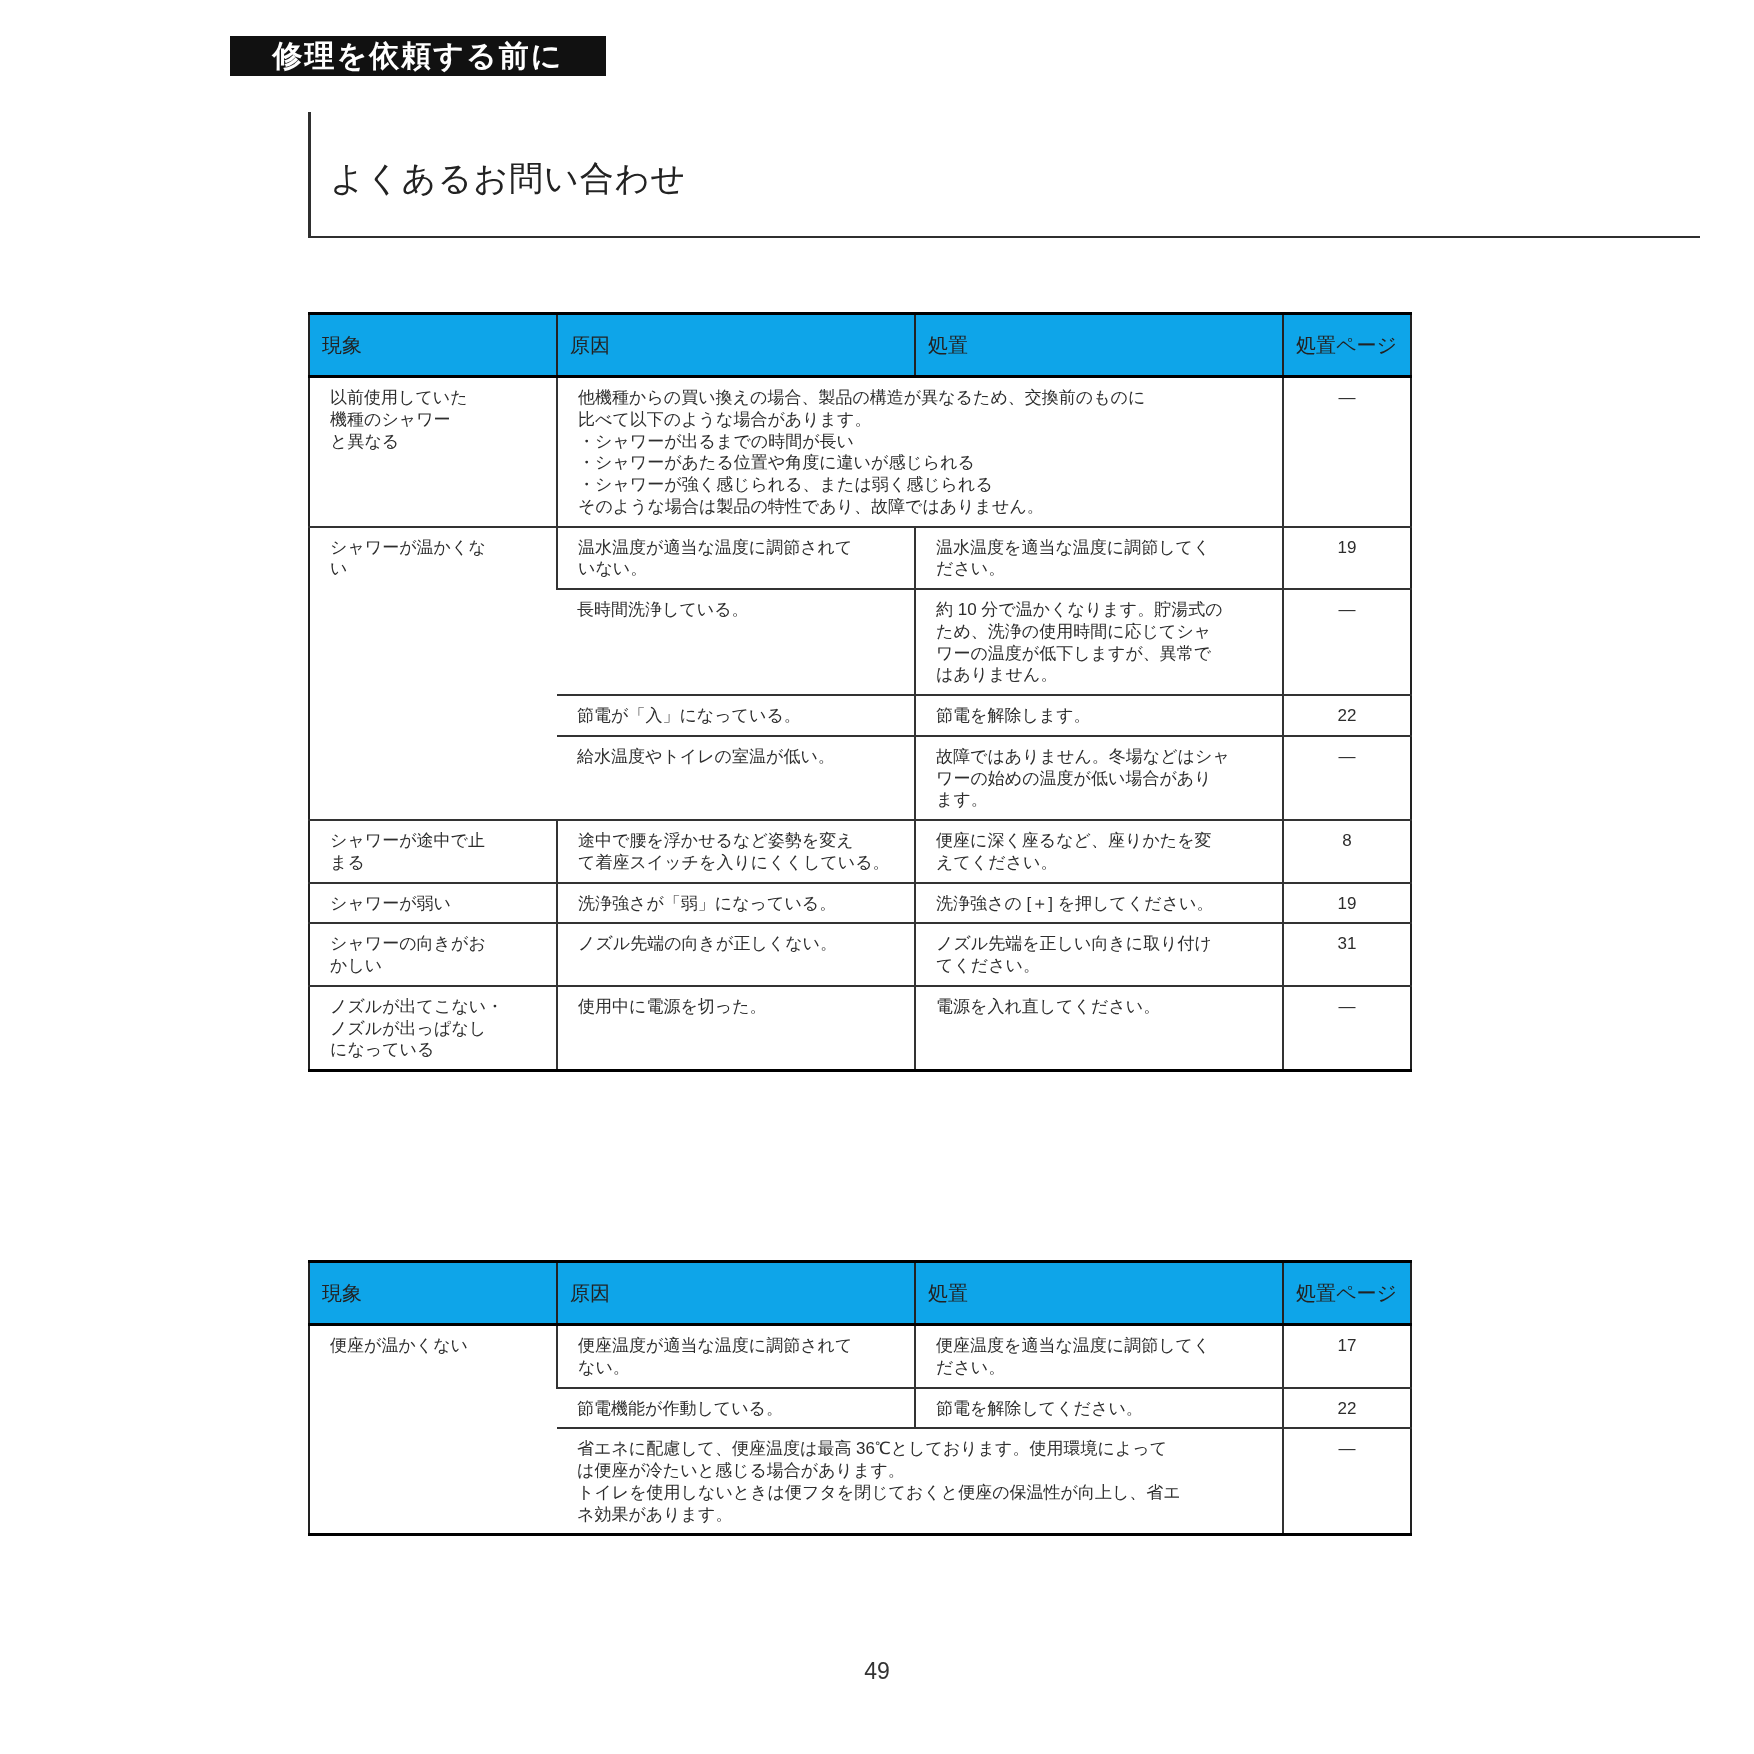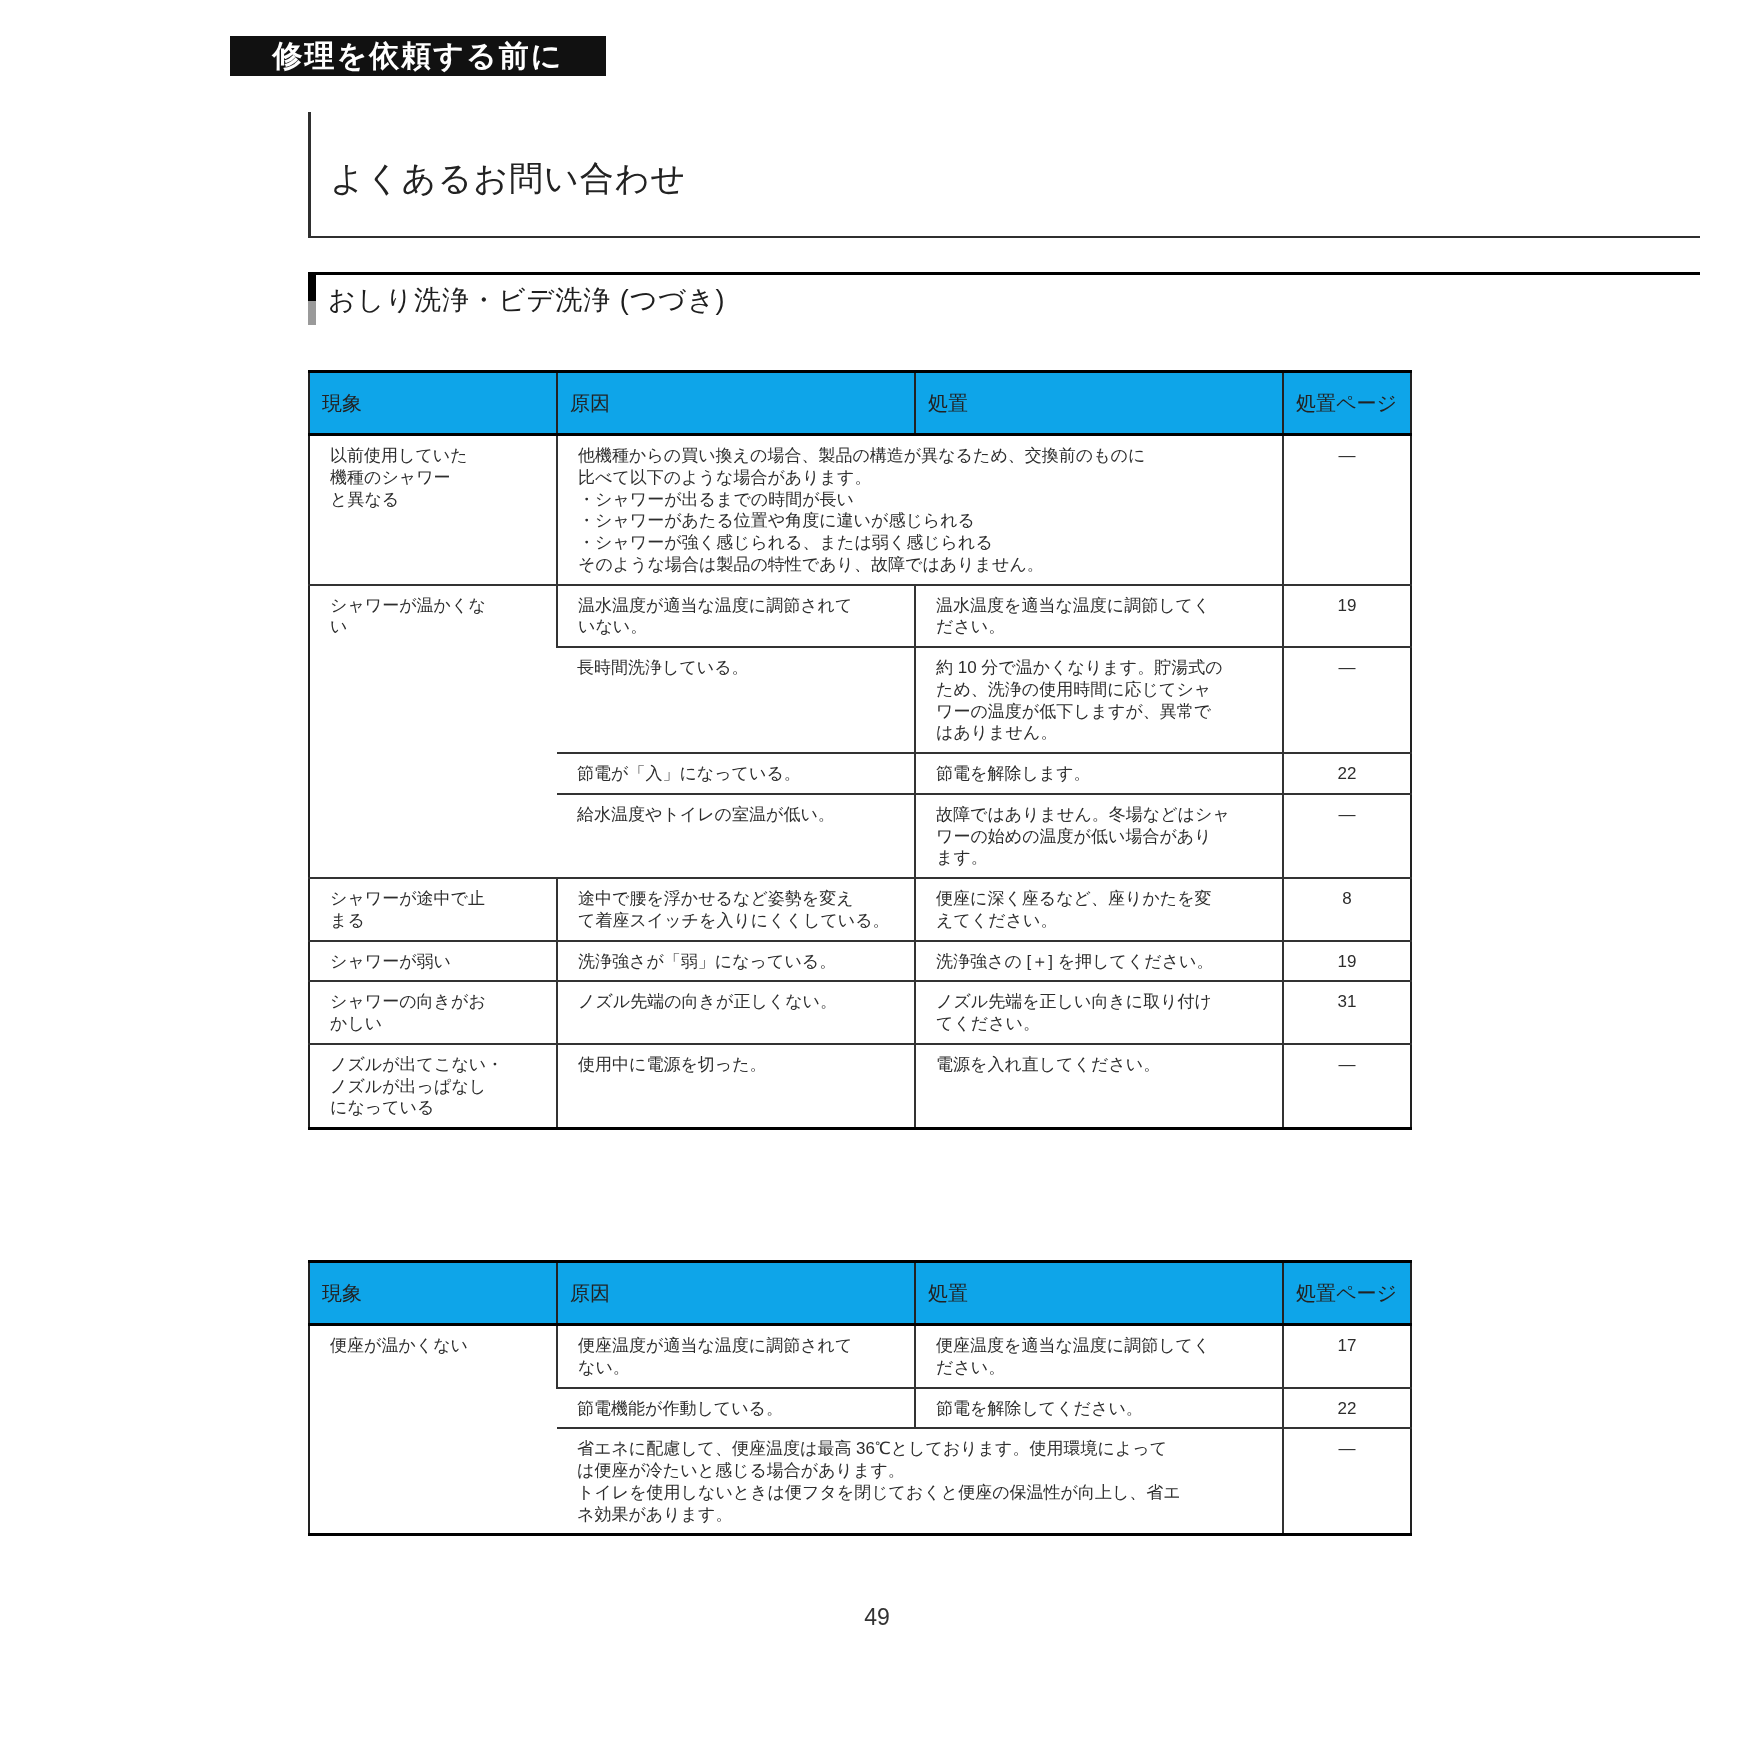--- a/index.html
+++ b/index.html
@@ -46,152 +46,147 @@
     font-size:17px;line-height:1.28;color:#2d2d2d;vertical-align:top;
     padding:9px 12px 8px 20px;white-space:pre-line;
     border-top:2px solid #333;border-left:2px solid #333;
     word-break:break-all;
   }
   table.faq td:first-child{border-left:none;}
   table.faq tbody tr:first-child td{border-top:none;}
   table.faq td.page{ text-align:center;padding-left:4px;padding-right:4px;white-space:normal;}
   
   .page-number{
-    position:absolute;left:0;top:1604px;width:1754px;text-align:center;
+    position:absolute;left:0;top:1658px;width:1754px;text-align:center;
     font-size:23px;color:#333;
   }
 </style>
 </head>
 <body>
 
 <div class="banner">
   <span>修理を依頼する前に</span>
 </div>
 
 <div class="title-vbar"></div>
 <h1 class="page-title" style="margin:0;font-weight:normal;">よくあるお問い合わせ</h1>
 <div class="title-rule"></div>
 
 <div class="sections">
-  <div class="section">
-    <div class="section-heading">
-      <div class="bar-black"></div>
-      <div class="bar-grey"></div>
-      <span class="section-heading-text">おしり洗浄・ビデ洗浄 (つづき)</span>
-    </div>
-    <table class="faq">
-      <colgroup>
-        <col style="width:248px">
-          <col style="width:358px">
-          <col style="width:368px">
-          <col style="width:128px">
-      </colgroup>
-      <thead>
-        <tr>
-            <th>現象</th>
-            <th>原因</th>
-            <th>処置</th>
-            <th>処置ページ</th>
-          </tr>
-      </thead>
-      <tbody>
-          <tr>
-            <td rowspan="1">以前使用していた
-機種のシャワー
-と異なる</td>
-            <td colspan="2">他機種からの買い換えの場合、製品の構造が異なるため、交換前のものに
-比べて以下のような場合があります。
-・シャワーが出るまでの時間が長い
-・シャワーがあたる位置や角度に違いが感じられる
-・シャワーが強く感じられる、または弱く感じられる
-そのような場合は製品の特性であり、故障ではありません。</td>
-            <td class="page">—</td>
-          </tr>
-          <tr>
-            <td rowspan="4">シャワーが温かくな
-い</td>
-            <td>温水温度が適当な温度に調節されて
-いない。</td>
-            <td>温水温度を適当な温度に調節してく
-ださい。</td>
-            <td class="page">19</td>
-          </tr>
-          <tr>
-            <td>長時間洗浄している。</td>
-            <td>約 10 分で温かくなります。貯湯式の
-ため、洗浄の使用時間に応じてシャ
-ワーの温度が低下しますが、異常で
-はありません。</td>
-            <td class="page">—</td>
-          </tr>
-          <tr>
-            <td>節電が「入」になっている。</td>
-            <td>節電を解除します。</td>
-            <td class="page">22</td>
-          </tr>
-          <tr>
-            <td>給水温度やトイレの室温が低い。</td>
-            <td>故障ではありません。冬場などはシャ
-ワーの始めの温度が低い場合があり
-ます。</td>
-            <td class="page">—</td>
-          </tr>
-          <tr>
-            <td rowspan="1">シャワーが途中で止
-まる</td>
-            <td>途中で腰を浮かせるなど姿勢を変え
-て着座スイッチを入りにくくしている。</td>
-            <td>便座に深く座るなど、座りかたを変
-えてください。</td>
-            <td class="page">8</td>
-          </tr>
-          <tr>
-            <td rowspan="1">シャワーが弱い</td>
-            <td>洗浄強さが「弱」になっている。</td>
-            <td>洗浄強さの [＋] を押してください。</td>
-            <td class="page">19</td>
-          </tr>
-          <tr>
-            <td rowspan="1">シャワーの向きがお
-かしい</td>
-            <td>ノズル先端の向きが正しくない。</td>
-            <td>ノズル先端を正しい向きに取り付け
-てください。</td>
-            <td class="page">31</td>
-          </tr>
-          <tr>
-            <td rowspan="1">ノズルが出てこない・
-ノズルが出っぱなし
-になっている</td>
-            <td>使用中に電源を切った。</td>
-            <td>電源を入れ直してください。</td>
-            <td class="page">—</td>
-          </tr>
-        </tbody>
-    </table>
-  </div>
-
   <div class="section">
     <table class="faq">
       <colgroup>
         <col style="width:248px">
           <col style="width:358px">
           <col style="width:368px">
           <col style="width:128px">
       </colgroup>
       <thead>
         <tr>
             <th>現象</th>
             <th>原因</th>
             <th>処置</th>
             <th>処置ページ</th>
           </tr>
       </thead>
       <tbody>
           <tr>
+            <td rowspan="1">以前使用していた
+機種のシャワー
+と異なる</td>
+            <td colspan="2">他機種からの買い換えの場合、製品の構造が異なるため、交換前のものに
+比べて以下のような場合があります。
+・シャワーが出るまでの時間が長い
+・シャワーがあたる位置や角度に違いが感じられる
+・シャワーが強く感じられる、または弱く感じられる
+そのような場合は製品の特性であり、故障ではありません。</td>
+            <td class="page">—</td>
+          </tr>
+          <tr>
+            <td rowspan="4">シャワーが温かくな
+い</td>
+            <td>温水温度が適当な温度に調節されて
+いない。</td>
+            <td>温水温度を適当な温度に調節してく
+ださい。</td>
+            <td class="page">19</td>
+          </tr>
+          <tr>
+            <td>長時間洗浄している。</td>
+            <td>約 10 分で温かくなります。貯湯式の
+ため、洗浄の使用時間に応じてシャ
+ワーの温度が低下しますが、異常で
+はありません。</td>
+            <td class="page">—</td>
+          </tr>
+          <tr>
+            <td>節電が「入」になっている。</td>
+            <td>節電を解除します。</td>
+            <td class="page">22</td>
+          </tr>
+          <tr>
+            <td>給水温度やトイレの室温が低い。</td>
+            <td>故障ではありません。冬場などはシャ
+ワーの始めの温度が低い場合があり
+ます。</td>
+            <td class="page">—</td>
+          </tr>
+          <tr>
+            <td rowspan="1">シャワーが途中で止
+まる</td>
+            <td>途中で腰を浮かせるなど姿勢を変え
+て着座スイッチを入りにくくしている。</td>
+            <td>便座に深く座るなど、座りかたを変
+えてください。</td>
+            <td class="page">8</td>
+          </tr>
+          <tr>
+            <td rowspan="1">シャワーが弱い</td>
+            <td>洗浄強さが「弱」になっている。</td>
+            <td>洗浄強さの [＋] を押してください。</td>
+            <td class="page">19</td>
+          </tr>
+          <tr>
+            <td rowspan="1">シャワーの向きがお
+かしい</td>
+            <td>ノズル先端の向きが正しくない。</td>
+            <td>ノズル先端を正しい向きに取り付け
+てください。</td>
+            <td class="page">31</td>
+          </tr>
+          <tr>
+            <td rowspan="1">ノズルが出てこない・
+ノズルが出っぱなし
+になっている</td>
+            <td>使用中に電源を切った。</td>
+            <td>電源を入れ直してください。</td>
+            <td class="page">—</td>
+          </tr>
+        </tbody>
+    </table>
+  </div>
+
+  <div class="section">
+    <table class="faq">
+      <colgroup>
+        <col style="width:248px">
+          <col style="width:358px">
+          <col style="width:368px">
+          <col style="width:128px">
+      </colgroup>
+      <thead>
+        <tr>
+            <th>現象</th>
+            <th>原因</th>
+            <th>処置</th>
+            <th>処置ページ</th>
+          </tr>
+      </thead>
+      <tbody>
+          <tr>
             <td rowspan="3">便座が温かくない</td>
             <td>便座温度が適当な温度に調節されて
 ない。</td>
             <td>便座温度を適当な温度に調節してく
 ださい。</td>
             <td class="page">17</td>
           </tr>
           <tr>
             <td>節電機能が作動している。</td>
             <td>節電を解除してください。</td>

